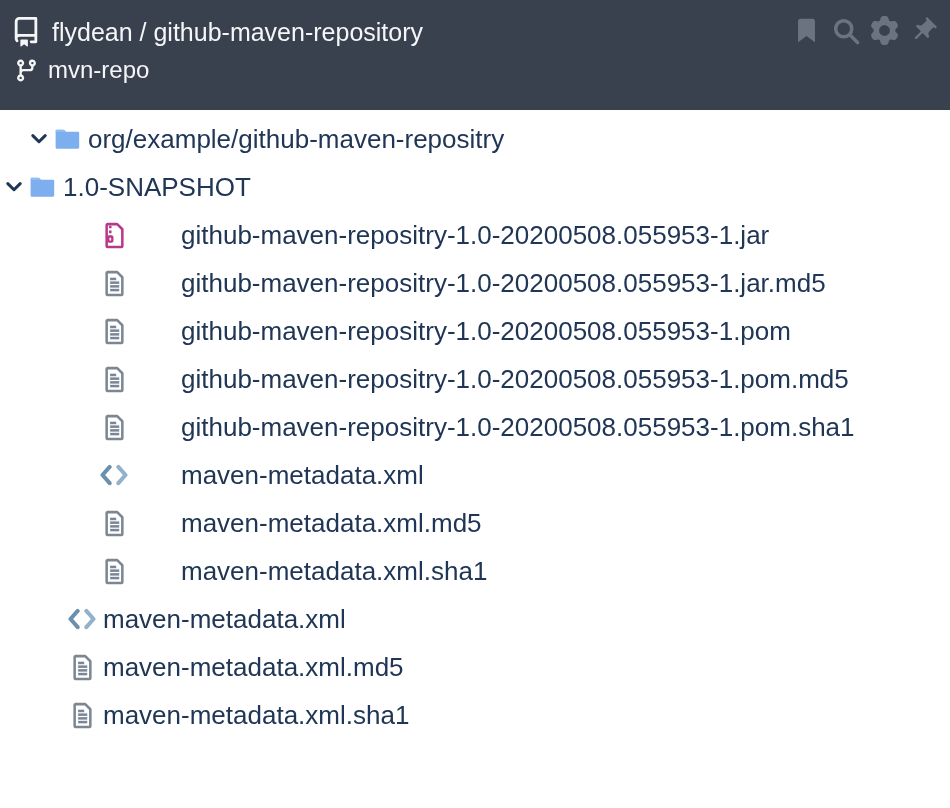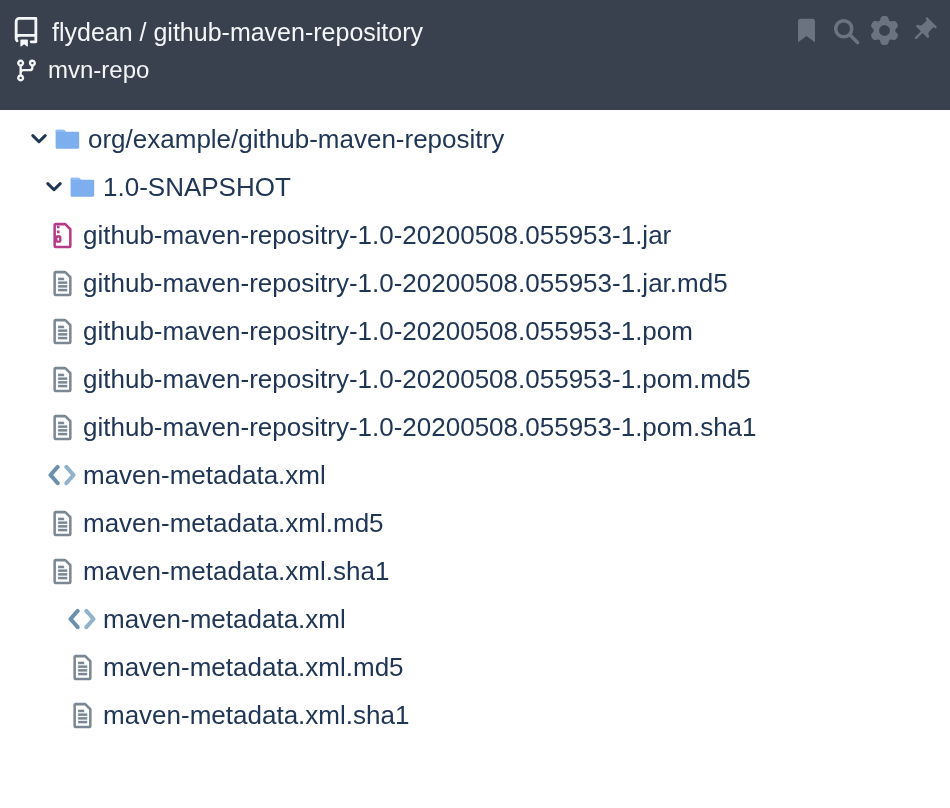--- a/index.html
+++ b/index.html
@@ -30,23 +30,23 @@
   .tree{padding-top:5px;}
   .row{
     display:flex;align-items:center;height:48px;cursor:pointer;
     color:#203656;font-size:26px;white-space:nowrap;
   }
   .row .lbl{margin-left:7px;}
   .chev,.ic{width:28px;height:28px;flex:0 0 auto;display:flex;align-items:center;justify-content:center;}
   .chev{cursor:pointer;}
   
   .f0{padding-left:25px;}
-  .f1{padding-left:40px;}
+  .f1{}
   .file1{padding-left:68px;}
-  .file2{padding-left:48px;}
+  .file2{padding-left:100px;gap:46px;}
   .ic svg,.chev svg{display:block;}
   .hidden-defs{position:absolute;width:0;height:0;overflow:hidden;}
 </style>
 </head>
 <body>
 
 <svg class="hidden-defs" aria-hidden="true">
   <defs>
     <symbol id="i-repo" viewBox="0 0 16 16">
       <path fill="#f4f6f8" d="M2 2.5A2.5 2.5 0 0 1 4.5 0h8.75a.75.75 0 0 1 .75.75v12.5a.75.75 0 0 1-.75.75h-2.5a.75.75 0 0 1 0-1.5h1.75v-2h-8a1 1 0 0 0-.714 1.7.75.75 0 1 1-1.072 1.05A2.495 2.495 0 0 1 2 11.5Zm10.5-1h-8a1 1 0 0 0-1 1v6.708A2.486 2.486 0 0 1 4.5 9h8ZM5 12.25a.25.25 0 0 1 .25-.25h3.5a.25.25 0 0 1 .25.25v3.25a.25.25 0 0 1-.4.2l-1.45-1.087a.25.25 0 0 0-.3 0L5.4 15.7a.25.25 0 0 1-.4-.2Z"></path>

